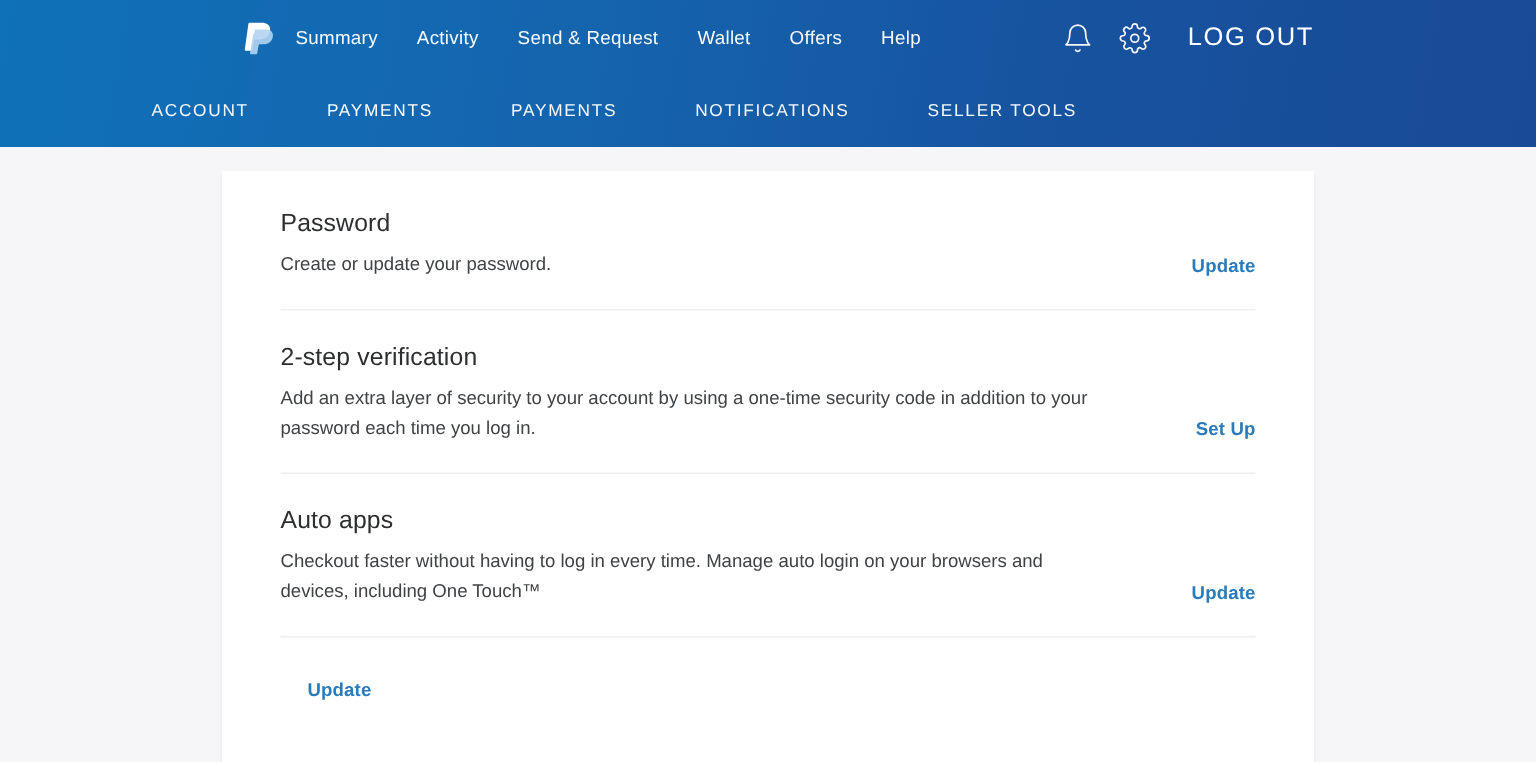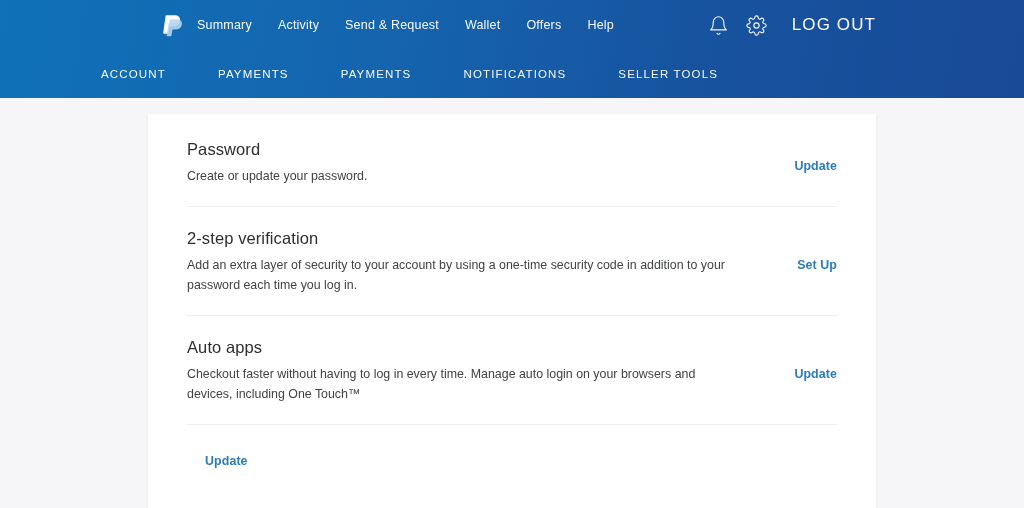--- a/index.html
+++ b/index.html
@@ -135,21 +135,21 @@
     background: #ffffff;
     box-shadow: 0 1px 3px rgba(0,0,0,0.06);
   }
 
   .section {
     position: relative;
     padding: 0 39px;
   }
   .section-inner {
     display: flex;
-    align-items: center;
+    align-items: flex-end;
     justify-content: space-between;
     padding: 22px 0 20px 0;
     border-bottom: 1px solid #eeeef0;
   }
   .section:last-child .section-inner {
     border-bottom: none;
   }
   .section-text {
     max-width: 545px;
   }

